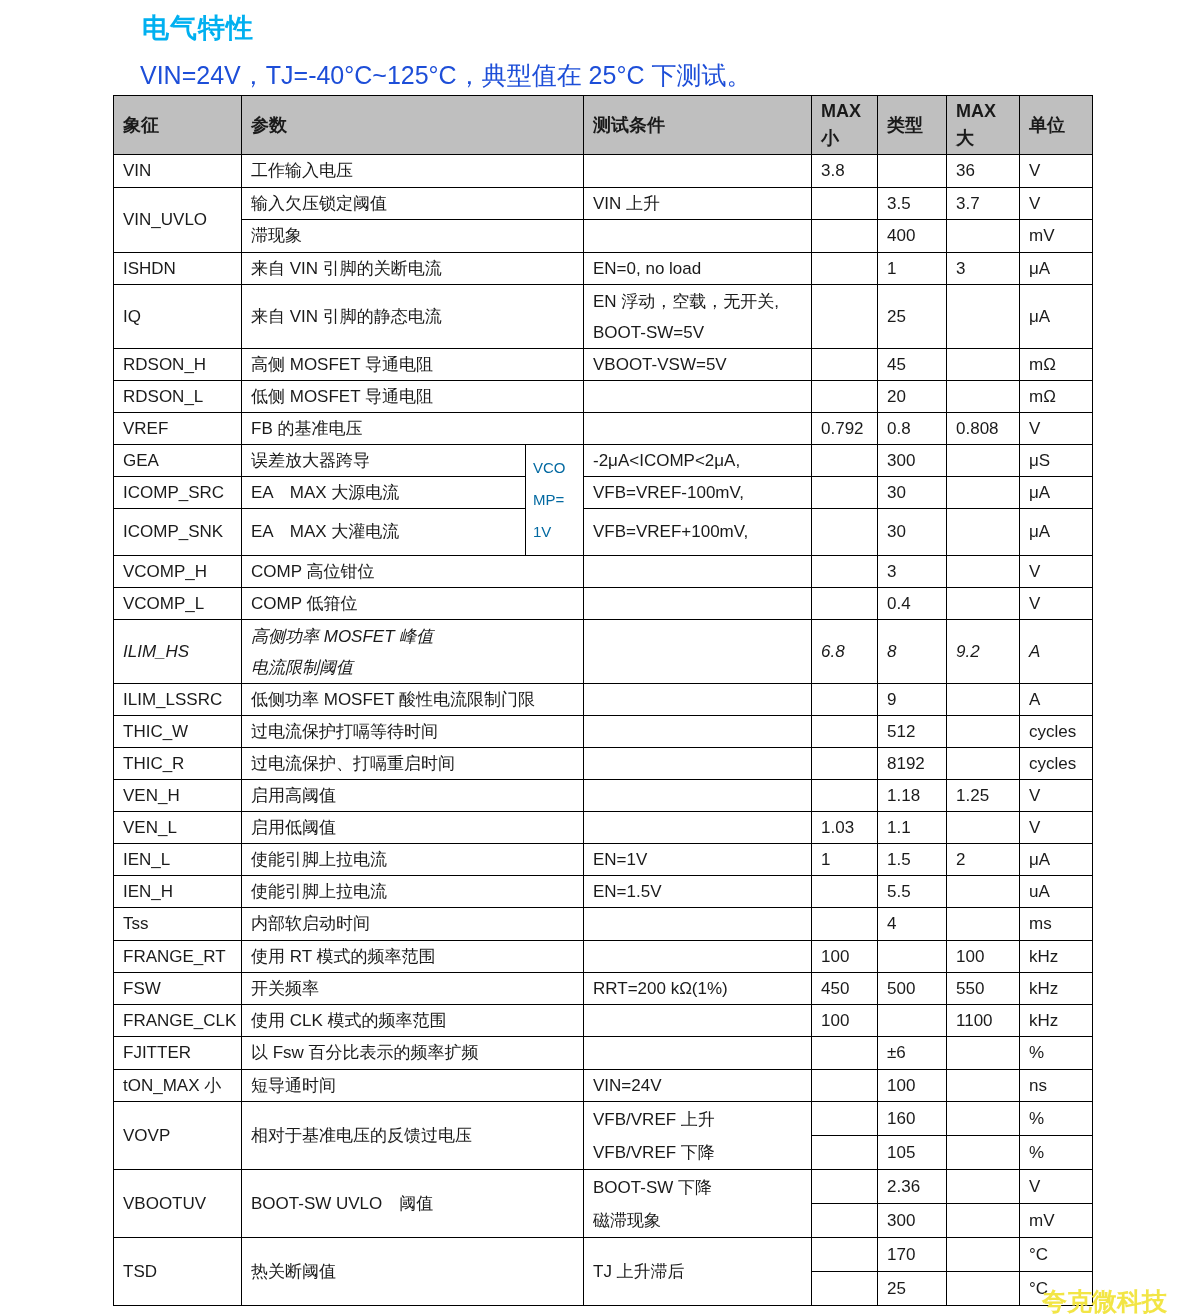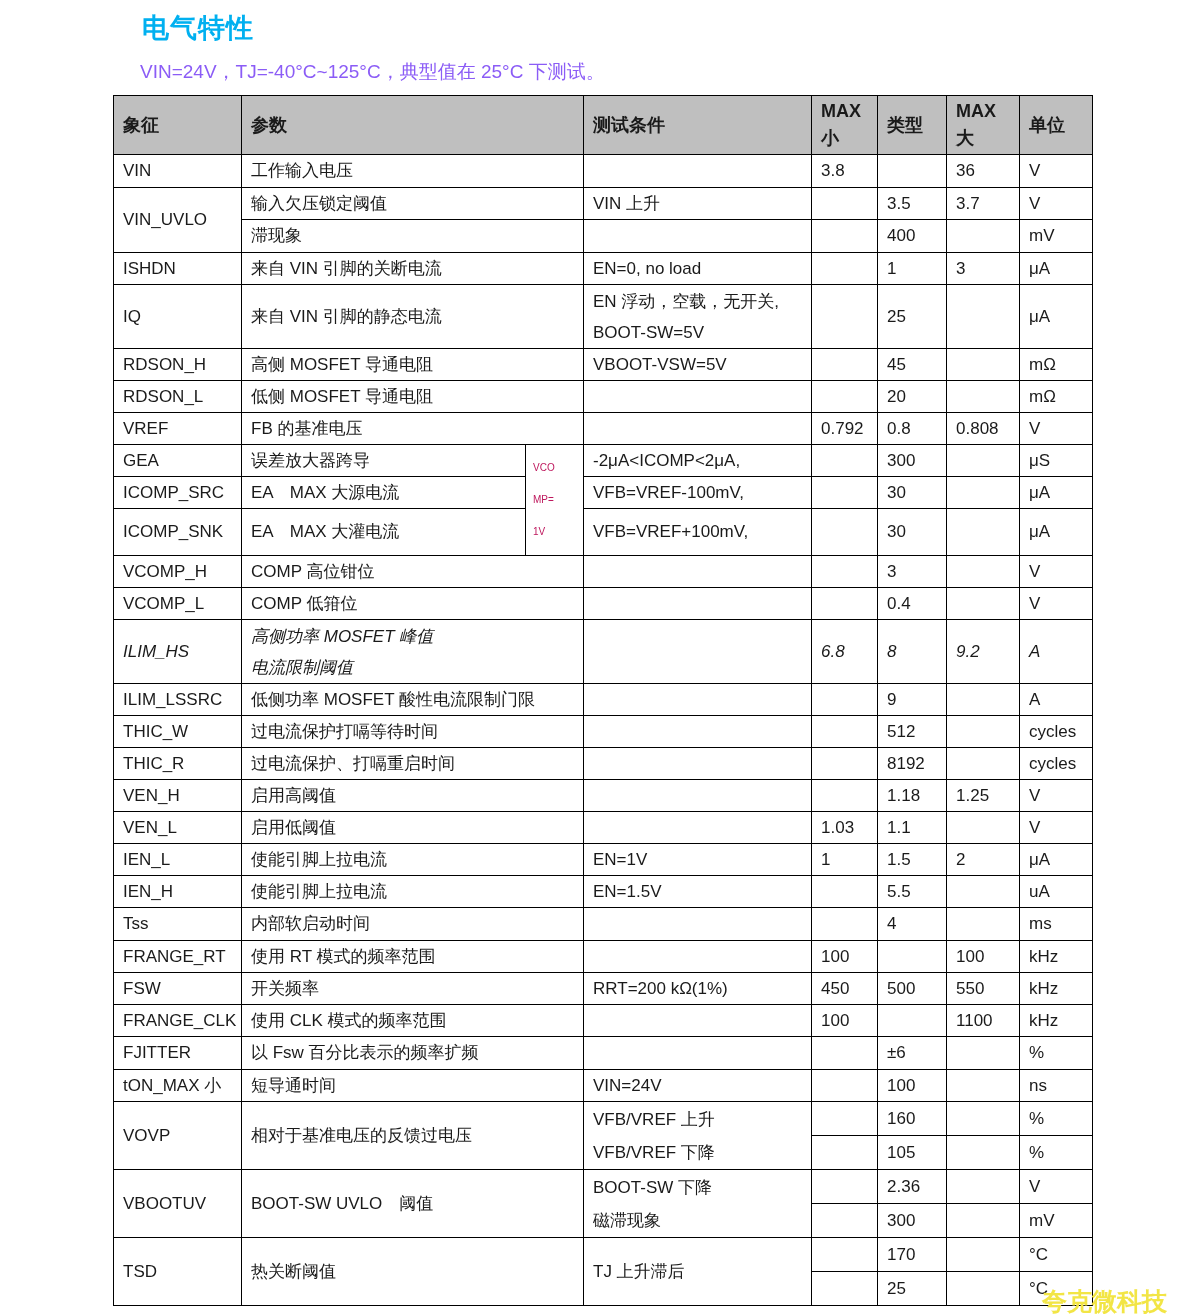--- a/index.html
+++ b/index.html
@@ -8,39 +8,39 @@
     font-family:"Liberation Sans","DejaVu Sans",sans-serif; color:#1a1a1a;
     overflow:hidden;
     padding-left:17px;
   }
   .title {
     position:absolute; left:142px; top:10px; margin:0;
     font-size:27px; font-weight:bold; color:#00b0f0; letter-spacing:1px;
   }
   .subtitle {
     position:absolute; left:140px; top:59px; margin:0;
-    font-size:19px; color:#8b5cf6;
+    font-size:25px; color:#1d4ed8;
   }
   table.spec {
     position:absolute; left:113px; top:95px; width:979px;
     border-collapse:collapse; table-layout:fixed; font-size:17px;
   }
   table.spec th, table.spec td {
     border:1px solid #000000; padding:0 8px 0 9px;
     text-align:left; vertical-align:middle;
     white-space:pre-line; overflow:hidden;
   }
   table.spec thead th {
     background:#bfbfbf; font-weight:bold; font-size:18px;
     height:58px; line-height:27px;
   }
   table.spec tbody td { line-height:30px; font-weight:normal; }
   table.spec td.ml  { line-height:31px; }
   table.spec td.ml2 { line-height:33px; }
-  table.spec td.vcomp { font-size:10px; line-height:32px; padding:0 4px 0 7px; color:#be185d; }
+  table.spec td.vcomp { font-size:15px; line-height:32px; padding:0 4px 0 7px; color:#0369a1; }
   .watermark {
     position:absolute; left:1042px; top:1285px;
     font-size:25px; font-weight:bold; color:#f2e545; white-space:nowrap;
   }
 </style>
 </head>
 <body>
 
 <div class="page">
   <h1 class="title">电气特性</h1>

